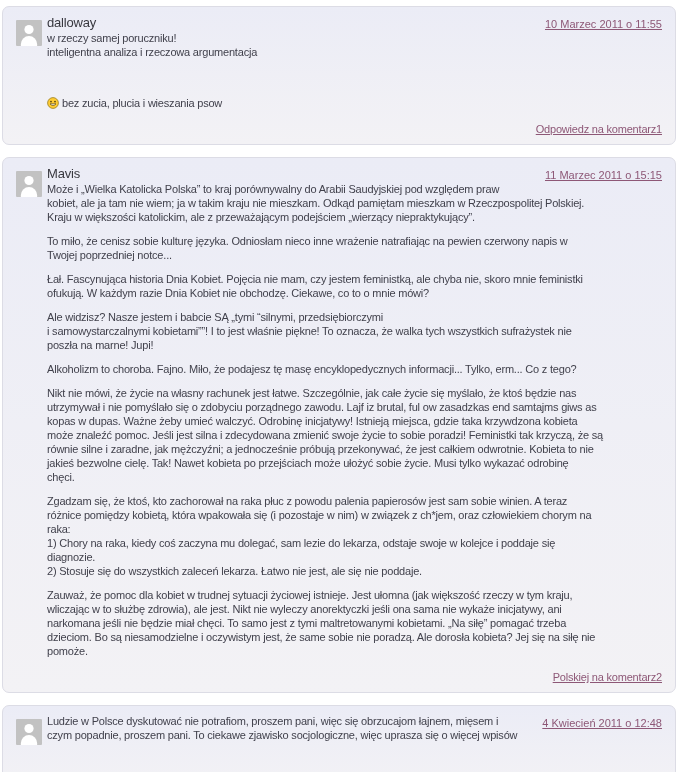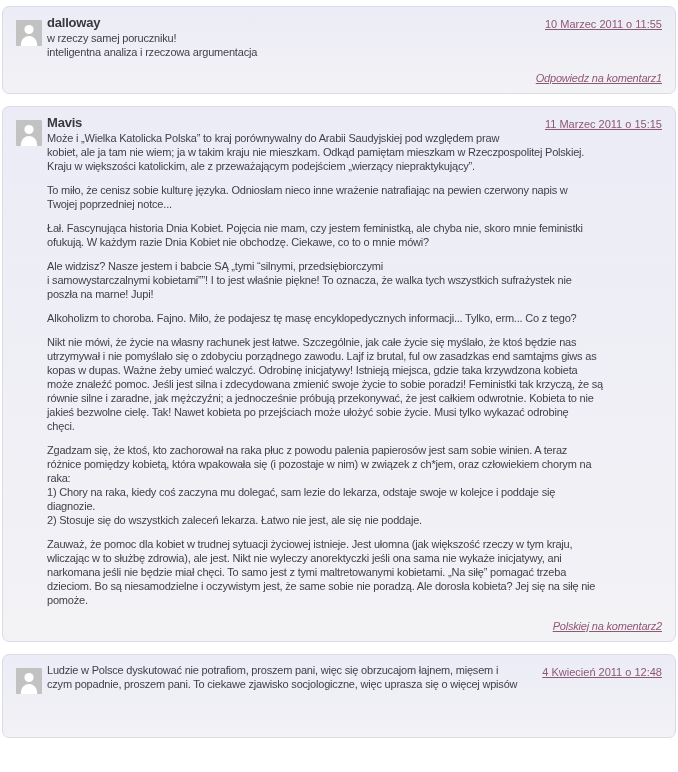--- a/index.html
+++ b/index.html
@@ -26,21 +26,21 @@
     left: 13px;
     top: 13px;
     width: 26px;
     height: 26px;
     display: block;
     overflow: hidden;
     border-radius: 1px;
   }
   .author {
     margin-left: 31px;
-    font-weight: bold;
+    font-weight: normal;
     font-size: 13px;
     line-height: 16px;
     color: #38383f;
     letter-spacing: -0.2px;
   }
   a.datelink, a.replylink {
     color: #8d5776;
     text-decoration: underline;
     cursor: pointer;
   }
@@ -66,41 +66,50 @@
     width: 12px;
     height: 12px;
     vertical-align: -2px;
     margin-right: 3px;
   }
   .replyrow {
     text-align: right;
     margin-top: 12px;
     line-height: 14px;
     letter-spacing: -0.2px;
-    font-style: italic;
   }
 </style>
 </head>
 <body>
 
 <div class="comments-list">
 
   <div class="comment">
     <span class="avatar">
       <svg width="26" height="26" viewBox="0 0 26 26" xmlns="http://www.w3.org/2000/svg">
         <rect width="26" height="26" fill="#c2c2c2"></rect>
         <circle cx="13" cy="9.5" r="4.6" fill="#ffffff"></circle>
         <ellipse cx="13" cy="24.5" rx="8.2" ry="8.5" fill="#ffffff"></ellipse>
       </svg>
     </span>
     <a class="datelink" href="#">10 Marzec 2011 o 11:55</a>
     <div class="author">dalloway</div>
     <div class="body">
       <div class="para">w rzeczy samej poruczniku!
 inteligentna analiza i rzeczowa argumentacja</div>
+      <div class="para emoji-line">
+        <span class="smiley">
+          <svg width="12" height="12" viewBox="0 0 12 12" xmlns="http://www.w3.org/2000/svg">
+            <circle cx="6" cy="6" r="5.4" fill="#ffcc33" stroke="#9a7d1f" stroke-width="0.8"></circle>
+            <circle cx="4" cy="4.6" r="0.9" fill="#55430e"></circle>
+            <circle cx="8" cy="4.6" r="0.9" fill="#55430e"></circle>
+            <path d="M3 6.8 Q6 10.2 9 6.8 Z" fill="#ffffff" stroke="#55430e" stroke-width="0.7"></path>
+          </svg>
+        </span><span>bez zucia, plucia i wieszania psow</span>
+      </div>
     </div>
     <div class="replyrow">
       <a class="replylink" href="#">Odpowiedz na komentarz1</a>
     </div>
   </div>
 
   <div class="comment">
     <span class="avatar">
       <svg width="26" height="26" viewBox="0 0 26 26" xmlns="http://www.w3.org/2000/svg">
         <rect width="26" height="26" fill="#c2c2c2"></rect>

